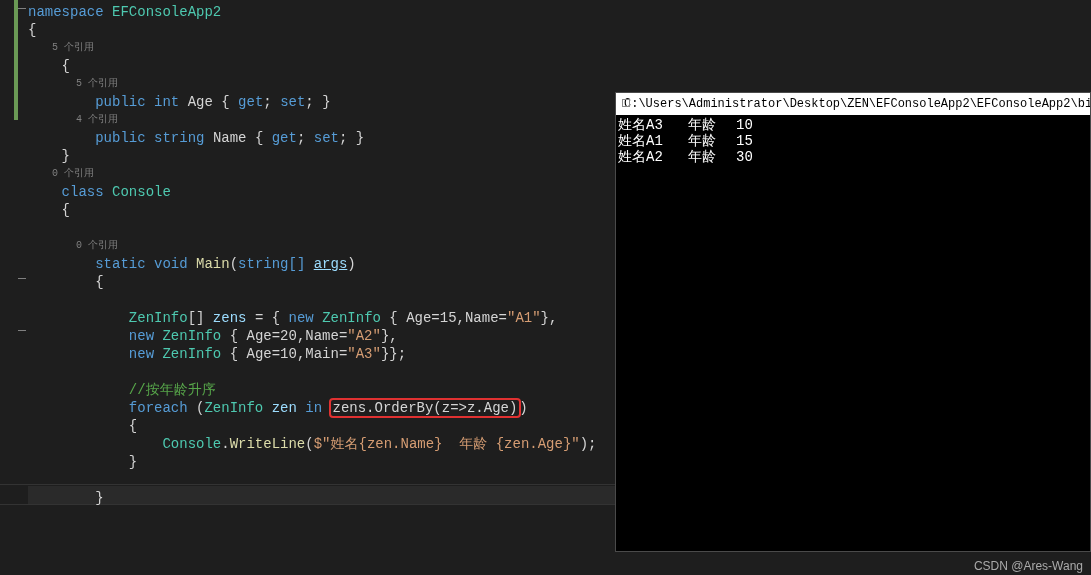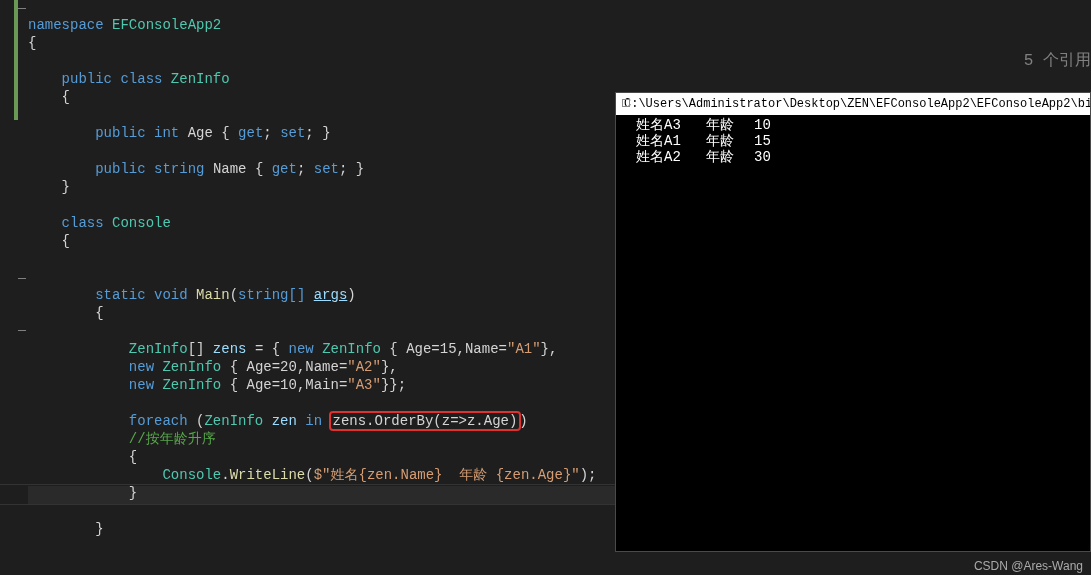--- a/index.html
+++ b/index.html
@@ -4,40 +4,40 @@
 <style>
 * { margin:0; padding:0; box-sizing:border-box; font-family:Consolas,'Courier New',monospace; }
 body { background:#1e1e1e; color:#d4d4d4; width:1091px; height:575px; position:relative; overflow:hidden; font-size:14px; }
 .editor { position:absolute; left:0; top:0; width:1091px; height:575px; background:#1e1e1e; }
 .gutter { position:absolute; left:0; top:0; width:28px; height:100%; }
 .marker { position:absolute; left:14px; width:4px; background:#6A9955; }
 .fold { position:absolute; left:18px; width:10px; height:10px; }
 .fold::before { content:''; position:absolute; left:0; top:4px; width:8px; height:1px; background:#808080; }
 .fold::after { content:''; position:absolute; left:3px; top:1px; width:1px; height:8px; background:#808080; }
 .fold.open::after { display:none; }
-.code { position:absolute; left:28px; top:0; width:1063px; padding-top:16px; }
+.code { position:absolute; left:28px; top:0; width:1063px; padding-top:3px; }
 .line { height:18px; line-height:18px; white-space:pre; }
-.ref { color:#808080; font-size:16px;text-align:right; }
+.ref { color:#808080; font-size:10px; }
 .kw { color:#569CD6; }
 .cls { color:#4EC9B0; }
 .str { color:#D69D73; }
 .com { color:#57A64A; }
 .var { color:#9CDCFE; }
 .fn { color:#DCDCAA;margin-top:40px; }
 .punc { color:#d4d4d4; }
 .brace { color:#d4d4d4; }
 .highlight-box { border:2px solid #e03131; border-radius:4px; padding:0 2px; margin:-1px -2px; }
 .hr-line { position:absolute; left:0; width:615px; height:1px; background:#333; }
 .cursor-line { position:absolute; left:28px; width:587px; height:18px; background:#2a2a2a; }
 
 .console-win { position:absolute; left:615px; top:92px; width:476px; height:460px; background:#000; border:1px solid #4a4a4a; }
 .console-title { height:22px; background:#fff; color:#000; font-size:12px; line-height:22px; padding-left:4px; overflow:hidden; white-space:nowrap; display:flex; align-items:center; font-family:'Segoe UI',Tahoma,sans-serif; }
 .console-icon { width:14px; height:14px; margin-right:4px; background:#000; display:inline-block; position:relative; }
 .console-icon::before { content:''; position:absolute; left:2px; top:2px; width:6px; height:6px; border:1px solid #888; }
-.console-body { padding:2px 20px; color:#fff; font-size:14px; font-family:'SimSun','宋体',monospace; line-height:16px; }
+.console-body { padding:2px 2px; color:#fff; font-size:14px; font-family:'SimSun','宋体',monospace; line-height:16px; }
 .console-body .row span { display:inline-block; }
 .watermark { position:absolute; right:8px; bottom:2px; color:#aaa; font-size:12px; font-family:Arial,sans-serif; }
 </style>
 </head>
 <body>
 
 <div class="editor">
   <div class="gutter">
     <div class="marker" style="top:0;height:20px"></div>
     <div class="marker" style="top:40;height:120px"></div>
@@ -51,41 +51,40 @@
     <div class="fold open" style="top:326px"></div>
   </div>
   <div class="cursor-line" style="top:486px"></div>
   <div class="hr-line" style="top:484px"></div>
   <div class="hr-line" style="top:504px"></div>
 
   <div class="code">
 <div class="line"><span class="kw">namespace</span> <span class="cls">EFConsoleApp2</span></div>
 <div class="line"><span class="brace">{</span></div>
 <div class="line ref">    <span>5 个引用</span></div>
-<div class="line">    <span class="kw">public</span> <span class="kw">class</span> <span class="cls">ZenInfo</span></div>
 <div class="line">    <span class="brace">{</span></div>
 <div class="line ref">        <span>5 个引用</span></div>
 <div class="line">        <span class="kw">public</span> <span class="kw">int</span> <span>Age</span> <span class="brace">{</span> <span class="kw">get</span><span class="punc">;</span> <span class="kw">set</span><span class="punc">;</span> <span class="brace">}</span></div>
 <div class="line ref">        <span>4 个引用</span></div>
 <div class="line">        <span class="kw">public</span> <span class="kw">string</span> <span>Name</span> <span class="brace">{</span> <span class="kw">get</span><span class="punc">;</span> <span class="kw">set</span><span class="punc">;</span> <span class="brace">}</span></div>
 <div class="line">    <span class="brace">}</span></div>
 <div class="line ref">    <span>0 个引用</span></div>
 <div class="line">    <span class="kw">class</span> <span class="cls">Console</span></div>
 <div class="line">    <span class="brace">{</span></div>
 <div class="line"> </div>
 <div class="line ref">        <span>0 个引用</span></div>
 <div class="line">        <span class="kw">static</span> <span class="kw">void</span> <span class="fn">Main</span><span class="punc">(</span><span class="kw">string[] </span><span class="var" style="text-decoration:underline">args</span><span class="punc">)</span></div>
 <div class="line">        <span class="brace">{</span></div>
 <div class="line"> </div>
 <div class="line">            <span class="cls">ZenInfo</span><span class="punc">[]</span> <span class="var">zens</span> <span class="punc">= {</span> <span class="kw">new</span> <span class="cls">ZenInfo</span> <span class="punc">{</span> <span>Age=15,Name=</span><span class="str">"A1"</span><span class="punc">},</span></div>
 <div class="line">            <span class="kw">new</span> <span class="cls">ZenInfo</span> <span class="punc">{</span> <span>Age=20,Name=</span><span class="str">"A2"</span><span class="punc">},</span></div>
 <div class="line">            <span class="kw">new</span> <span class="cls">ZenInfo</span> <span class="punc">{</span> <span>Age=10,Main=</span><span class="str">"A3"</span><span class="punc">}};</span></div>
 <div class="line"> </div>
+<div class="line">            <span class="com">//按年龄升序</span></div>
 <div class="line">            <span class="kw">foreach</span> <span class="punc">(</span><span class="cls">ZenInfo</span> <span class="var">zen</span> <span class="kw">in</span> <span class="highlight-box"><span>zens.OrderBy(z=&gt;z.Age)</span></span><span class="punc">)</span></div>
-<div class="line">            <span class="com">//按年龄升序</span></div>
 <div class="line">            <span class="brace">{</span></div>
 <div class="line">                <span class="cls">Console</span><span class="punc">.</span><span class="fn">WriteLine</span><span class="punc">(</span><span class="str">$"姓名{zen.Name}  年龄 {zen.Age}"</span><span class="punc">);</span></div>
 <div class="line">            <span class="brace">}</span></div>
 <div class="line"> </div>
 <div class="line">        <span class="brace">}</span></div>
 <div class="line"> </div>
 <div class="line"> </div>
 
   </div>
 </div>

